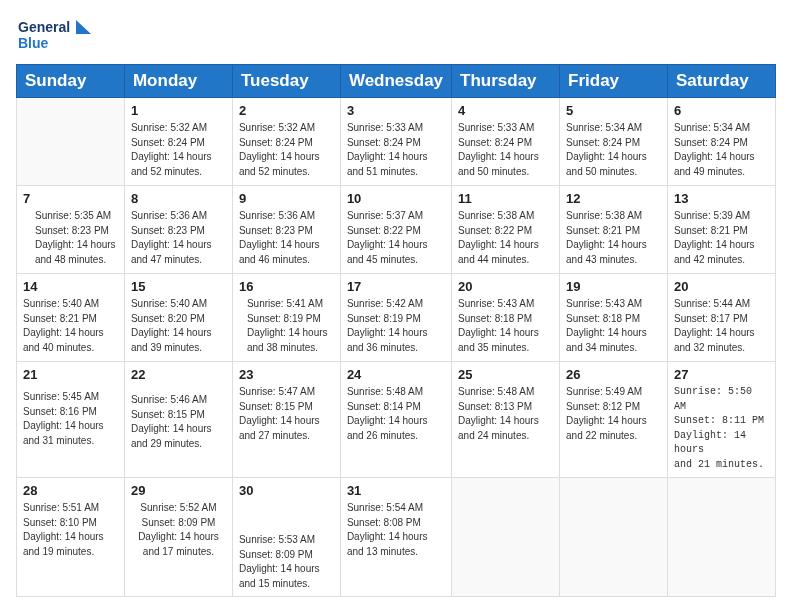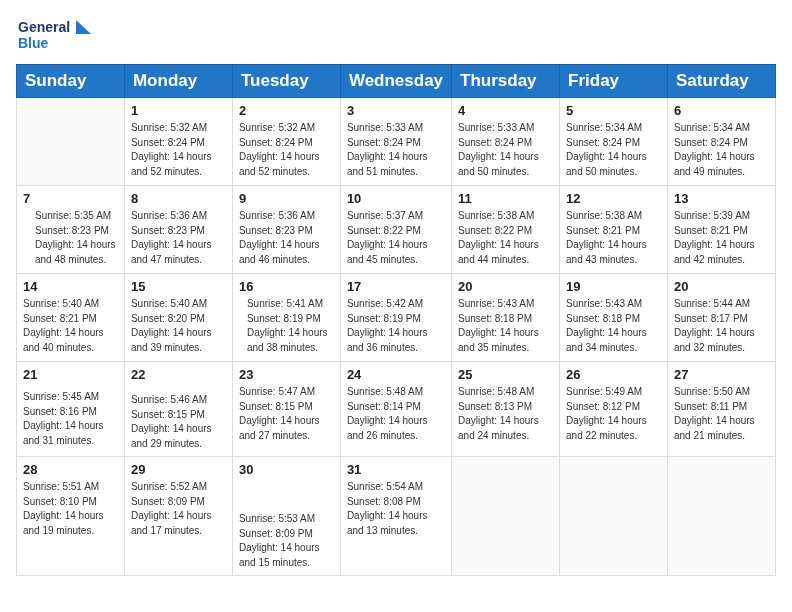--- a/index.html
+++ b/index.html
@@ -295,37 +295,37 @@
         </td>
         <td>
           <span class="day-num">26</span>
           <div class="day-info" style="white-space: pre-line;">Sunrise: 5:49 AM
 Sunset: 8:12 PM
 Daylight: 14 hours
 and 22 minutes.</div>
         </td>
         <td>
           <span class="day-num">27</span>
-          <div class="day-info" style="white-space: pre-line;">Sunrise: 5:50 AM
+          <div class="day-info" style="white-space: pre-line; font-family: Liberation Mono, monospace;">Sunrise: 5:50 AM
 Sunset: 8:11 PM
 Daylight: 14 hours
 and 21 minutes.</div>
         </td>
       </tr>
       <tr class="week-row">
         <td>
           <span class="day-num">28</span>
           <div class="day-info" style="white-space: pre-line;">Sunrise: 5:51 AM
 Sunset: 8:10 PM
 Daylight: 14 hours
 and 19 minutes.</div>
         </td>
         <td>
           <span class="day-num">29</span>
-          <div class="day-info" style="white-space: pre-line;">Sunrise: 5:52 AM
+          <div class="day-info" style="white-space: pre-line; text-align: center;">Sunrise: 5:52 AM
 Sunset: 8:09 PM
 Daylight: 14 hours
 and 17 minutes.</div>
         </td>
         <td>
           <span class="day-num">30</span>
           <div class="day-info" style="white-space: pre-line; margin-top: 35px;">Sunrise: 5:53 AM
 Sunset: 8:09 PM
 Daylight: 14 hours
 and 15 minutes.</div>

